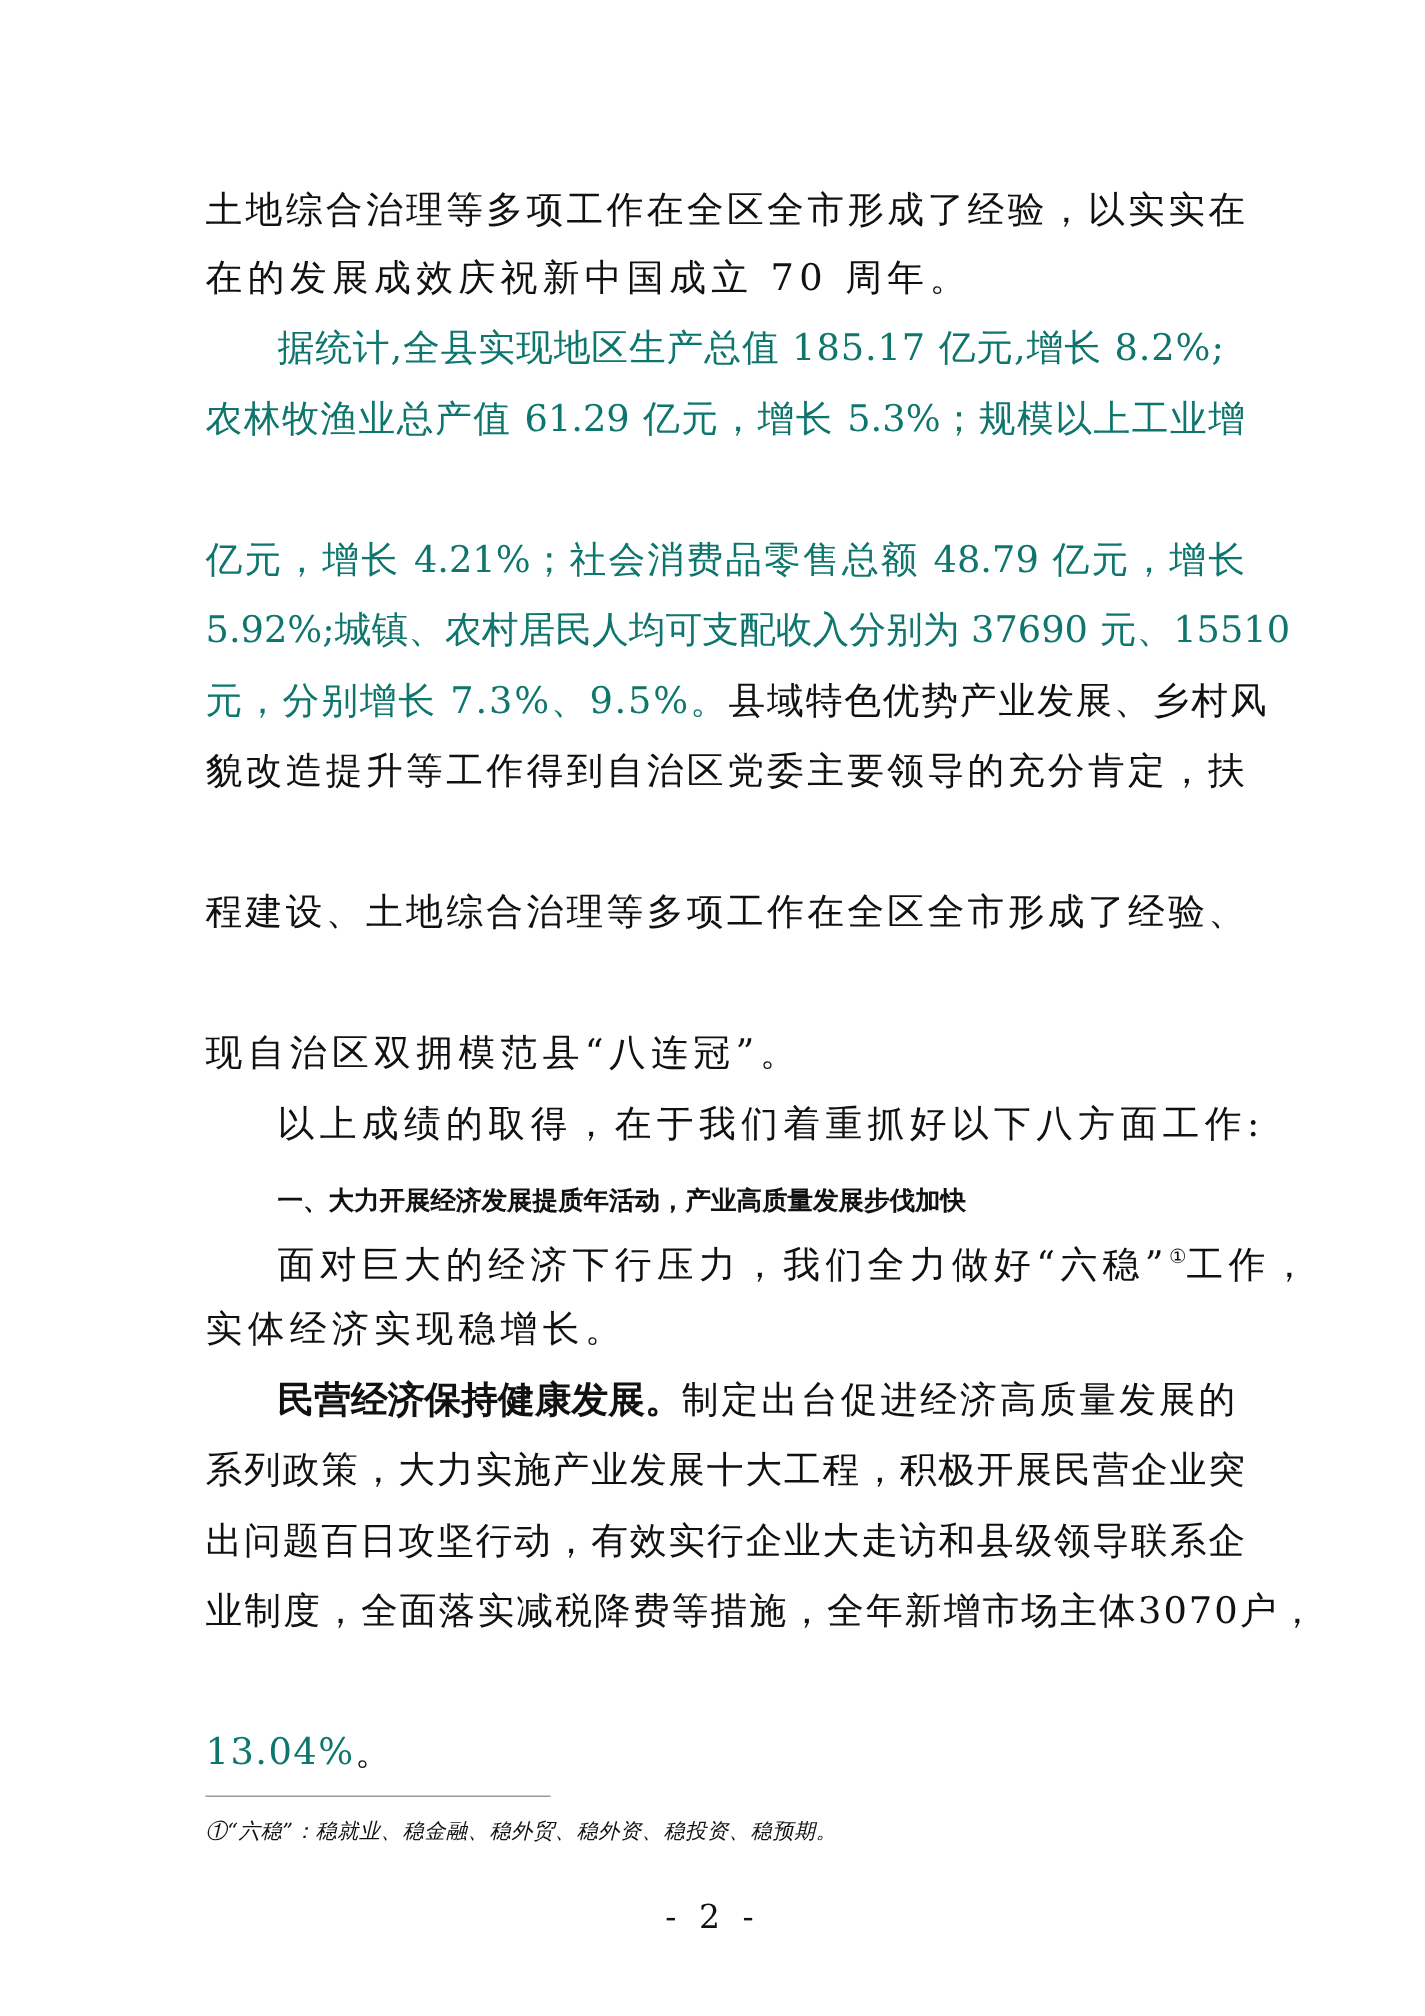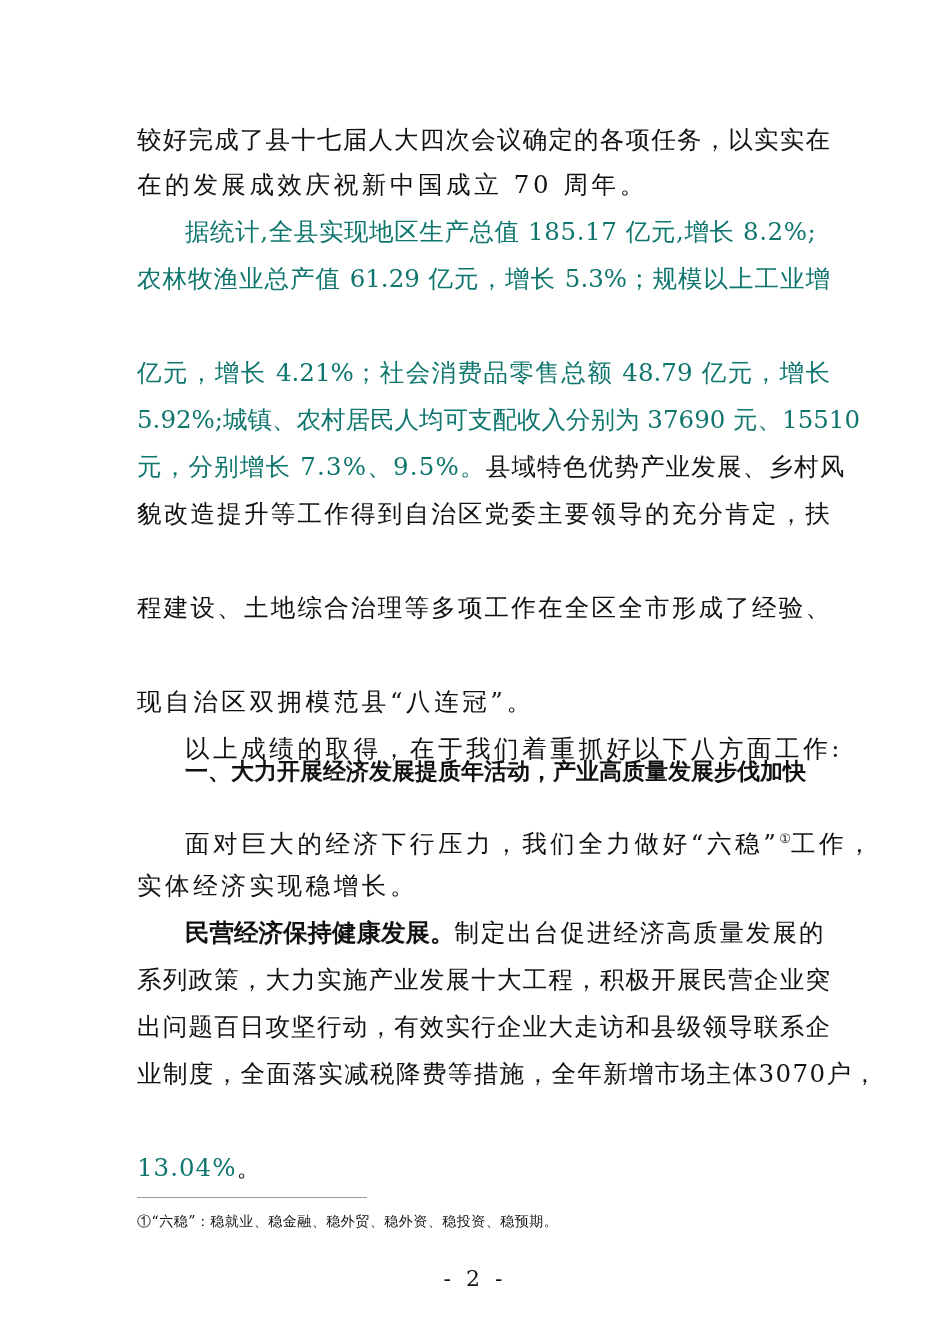--- a/index.html
+++ b/index.html
@@ -6,46 +6,46 @@
   body { width: 950px; height: 1344px; position: relative; overflow: hidden;
          font-family: "DejaVu Serif", "Liberation Serif", serif; color: #111111; }
   .page { position: absolute; left: 0; top: 0; width: 950px; height: 1344px; }
   .line { position: absolute; left: 137px; width: 693px; font-size: 24.5px; line-height: 30px;
           white-space: nowrap; letter-spacing: 3.6px; }
   .justify { text-align-last: justify; text-align: justify; letter-spacing: 0; }
   .red { color: #0f766e; }
   .bold { font-family: "DejaVu Sans", "Liberation Sans", sans-serif; font-weight: bold; letter-spacing: 0; }
   .sup { font-size: 13px; vertical-align: 9px; letter-spacing: 0; }
   .fn-rule { position: absolute; left: 137px; top: 1197px; width: 230px; height: 1px; background: #999999; }
-  .footnote { position: absolute; left: 137px; top: 1212px; font-size: 14px; line-height: 18px; letter-spacing: 0.5px; }
+  .footnote { position: absolute; left: 137px; top: 1212px; font-size: 14px; line-height: 18px; letter-spacing: 0.5px; font-style: italic; }
   .pagenum { position: absolute; left: 0; width: 950px; top: 1266px; text-align: center; font-size: 22px; letter-spacing: 4px; }
 </style>
 </head>
 <body>
 
 <div class="page">
 
-  <div class="line justify" style="top:125px">较好完成了县十七届人大四次会议确定的各项任务，以实实在</div>
+  <div class="line justify" style="top:125px">土地综合治理等多项工作在全区全市形成了经验，以实实在</div>
   <div class="line" style="top:170px">在的发展成效庆祝新中国成立 70 周年。</div>
 
   <div class="line red" style="top:217px; left:185px; width:645px; letter-spacing:0.6px">据统计,全县实现地区生产总值 185.17 亿元,增长 8.2%;</div>
   <div class="line red justify" style="top:264px">农林牧渔业总产值 61.29 亿元，增长 5.3%；规模以上工业增</div>
   <div class="line red justify" style="top:358px">亿元，增长 4.21%；社会消费品零售总额 48.79 亿元，增长</div>
   <div class="line red justify" style="top:405px">5.92%;城镇、农村居民人均可支配收入分别为 37690 元、15510</div>
   <div class="line" style="top:452px; letter-spacing:1.2px">
     <span class="red">元，分别增长 7.3%、9.5%。</span><span>县域特色优势产业发展、乡村风</span>
   </div>
 
   <div class="line justify" style="top:499px">貌改造提升等工作得到自治区党委主要领导的充分肯定，扶</div>
   <div class="line justify" style="top:593px">程建设、土地综合治理等多项工作在全区全市形成了经验、</div>
   <div class="line" style="top:687px">现自治区双拥模范县“八连冠”。</div>
 
   <div class="line" style="top:734px; left:185px; width:645px">以上成绩的取得，在于我们着重抓好以下八方面工作:</div>
 
-  <div class="line bold" style="top:756px; left:185px; width:645px; font-size:23px">一、大力开展经济发展提质年活动，产业高质量发展步伐加快</div>
+  <div class="line bold" style="top:786px; left:185px; width:645px; font-size:17px">一、大力开展经济发展提质年活动，产业高质量发展步伐加快</div>
 
   <div class="line" style="top:824px; left:185px; width:645px">
     <span>面对巨大的经济下行压力，我们全力做好“六稳”</span><span class="sup">①</span><span>工作，</span>
   </div>
   <div class="line" style="top:871px">实体经济实现稳增长。</div>
 
   <div class="line" style="top:918px; left:185px; width:645px; letter-spacing:2px">
     <span class="bold">民营经济保持健康发展。</span><span>制定出台促进经济高质量发展的</span>
   </div>
   <div class="line justify" style="top:965px">系列政策，大力实施产业发展十大工程，积极开展民营企业突</div>

